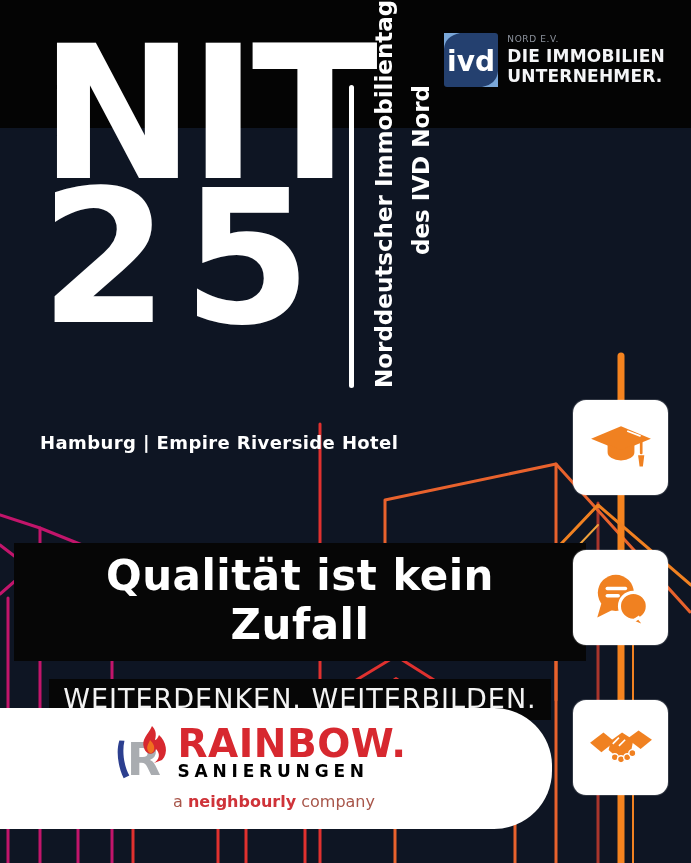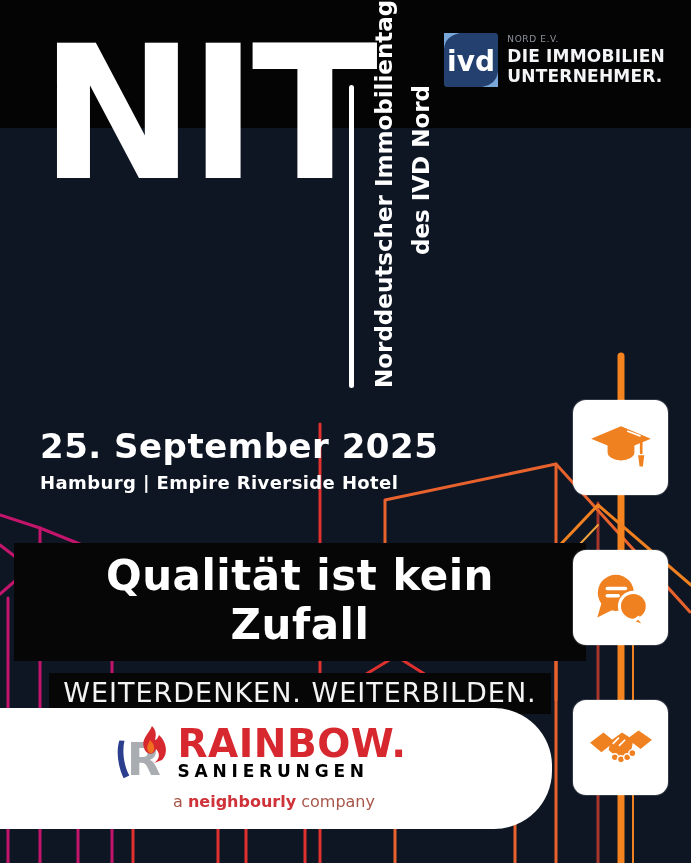--- a/index.html
+++ b/index.html
@@ -33,21 +33,21 @@
 
   
   .when{left:40px;top:426px;color:#fff;}
   .date{font-size:34px;font-weight:bold;letter-spacing:.5px;}
   .venue{font-size:18px;font-weight:bold;margin-top:6px;letter-spacing:.4px;}
 
   
   .tagline{left:14px;top:543px;width:572px;text-align:center;color:#fff;}
   .tag-band{display:inline-block;background:#060606;}
   .tag-headline{font-size:42px;font-weight:bold;padding:8px 22px 12px;letter-spacing:.5px;}
-  .tag-sub{font-size:27px;font-weight:400;padding:4px 14px 6px;letter-spacing:1px;margin-top:12px;color:#f3f3f3;}
+  .tag-sub{font-size:27px;font-weight:400;padding:4px 14px 6px;letter-spacing:1px;margin-top:18px;color:#f3f3f3;}
 
   
   .card{width:95px;height:95px;left:573px;background:#fff;border-radius:13px;
         box-shadow:0 0 0 1px rgba(255,255,255,.15);display:flex;align-items:center;justify-content:center;}
   .card-1{top:400px;} .card-2{top:550px;} .card-3{top:700px;}
 
   
   .panel{left:-36px;top:708px;width:588px;height:121px;background:#fff;
          border-radius:0 58px 58px 0;display:flex;flex-direction:column;
          align-items:center;justify-content:center;}
@@ -105,33 +105,33 @@
     </svg>
     <div class="ivd-text">
       <div class="ivd-org">NORD E.V.</div>
       <div class="ivd-l1">DIE IMMOBILIEN</div>
       <div class="ivd-l2">UNTERNEHMER.</div>
     </div>
   </div>
 
   <div class="z nit">
     <div class="nit-line1">NIT</div>
+    <div class="nit-line2">25</div>
   </div>
 
   <div class="z vbar"></div>
 
   <div class="z vtext-wrap">
     <div class="vtext">
       <div>Norddeutscher Immobilientag</div>
       <div>des IVD Nord</div>
     </div>
   </div>
 
   <div class="z when">
-    <div class="date">25. September 2025</div>
     <div class="venue">Hamburg | Empire Riverside Hotel</div>
   </div>
 
   <div class="z tagline">
     <div class="tag-band tag-headline">Qualität ist kein Zufall</div><br>
     <div class="tag-band tag-sub">WEITERDENKEN. WEITERBILDEN.</div><br>
     <div class="tag-band tag-sub">WEITERKOMMEN!</div>
   </div>
 
   <div class="z card card-1">

